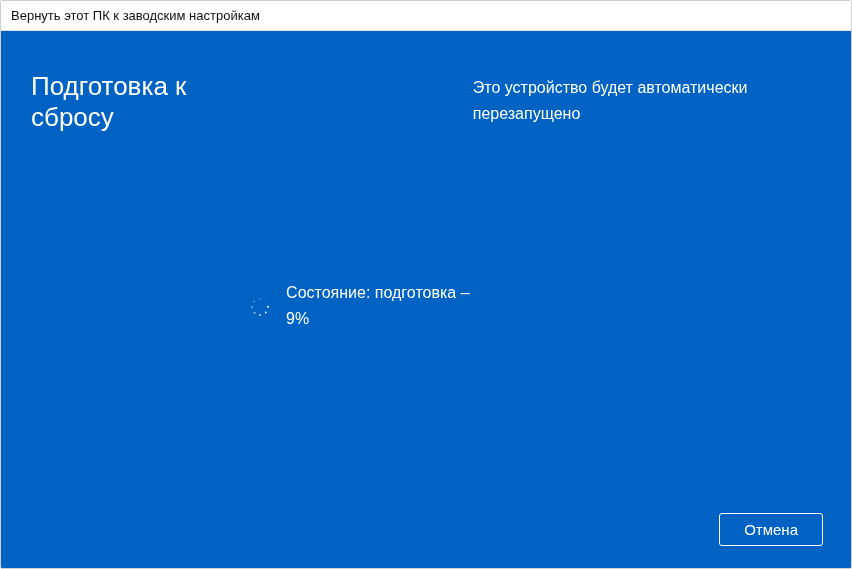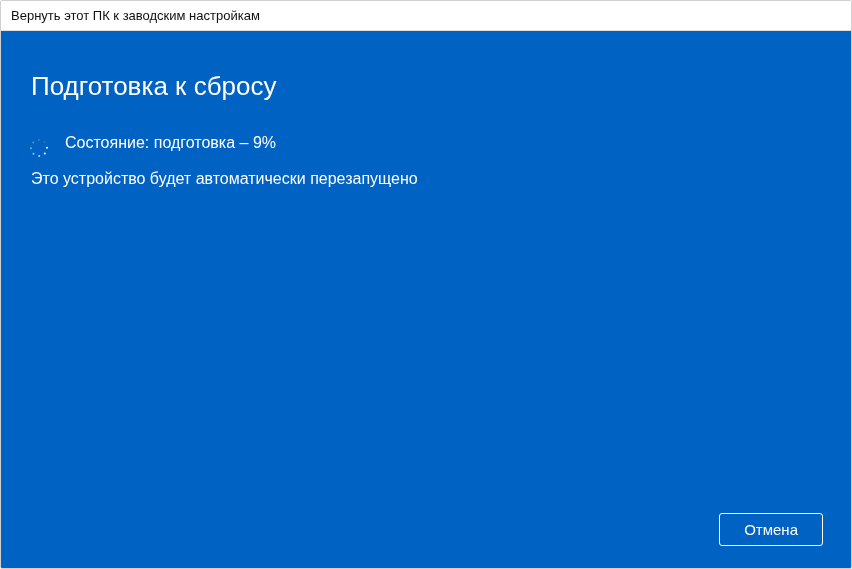--- a/index.html
+++ b/index.html
@@ -32,35 +32,35 @@
       font-size: 13px;
       color: #111111;
     }
 
     .content {
       width: 100%;
       height: calc(100% - 30px);
       background: #0062c3;
       padding: 40px 30px 22px 30px;
       display: flex;
-      flex-direction: column;
+      flex-direction: row;
       color: #ffffff;
       position: relative;
     }
 
     .heading {
       font-size: 26px;
       font-weight: 400;
       margin-bottom: 28px;
       color: #ffffff;
     }
 
     .status-row {
       display: flex;
-      align-items: flex-end;
+      align-items: center;
       gap: 18px;
       margin-bottom: 6px;
     }
 
     .spinner {
       width: 16px;
       height: 16px;
       margin-top: 3px;
       position: relative;
       flex-shrink: 0;

